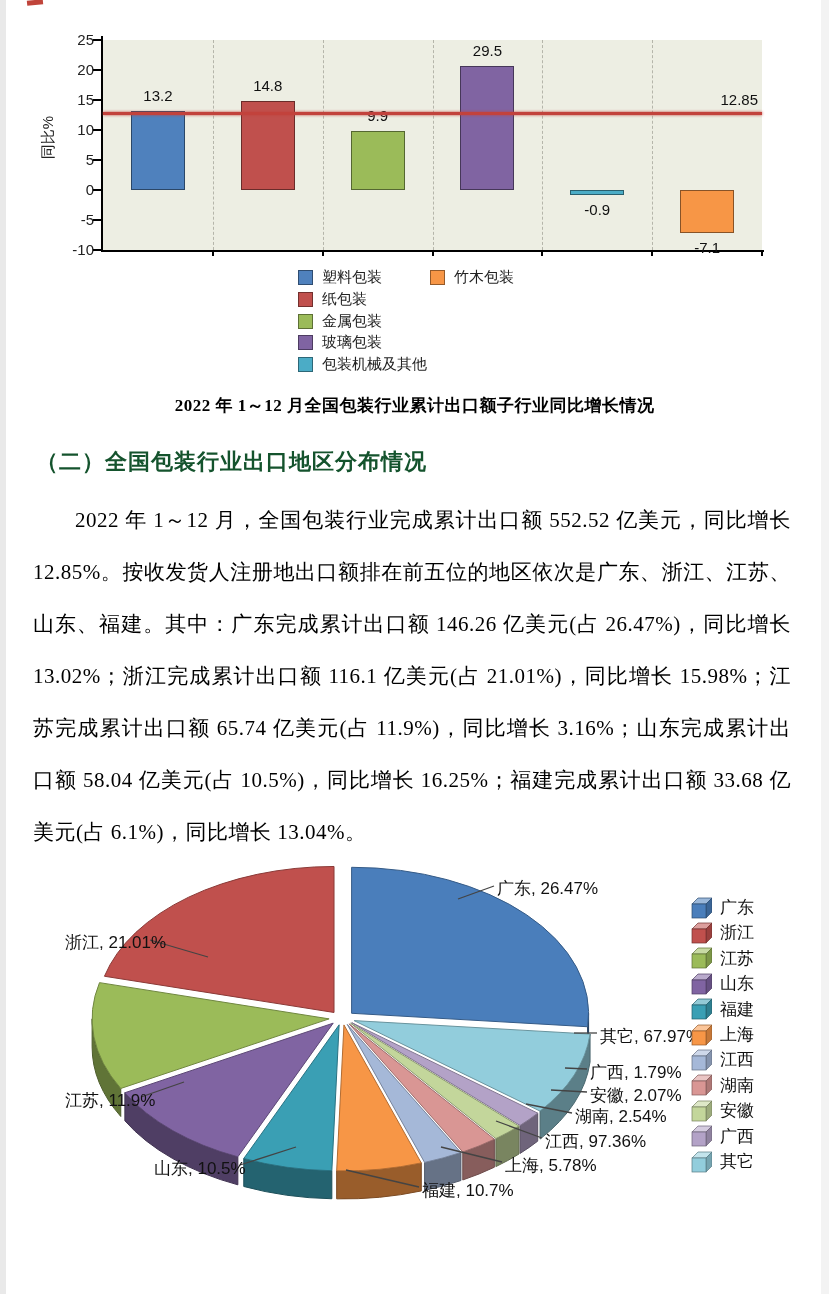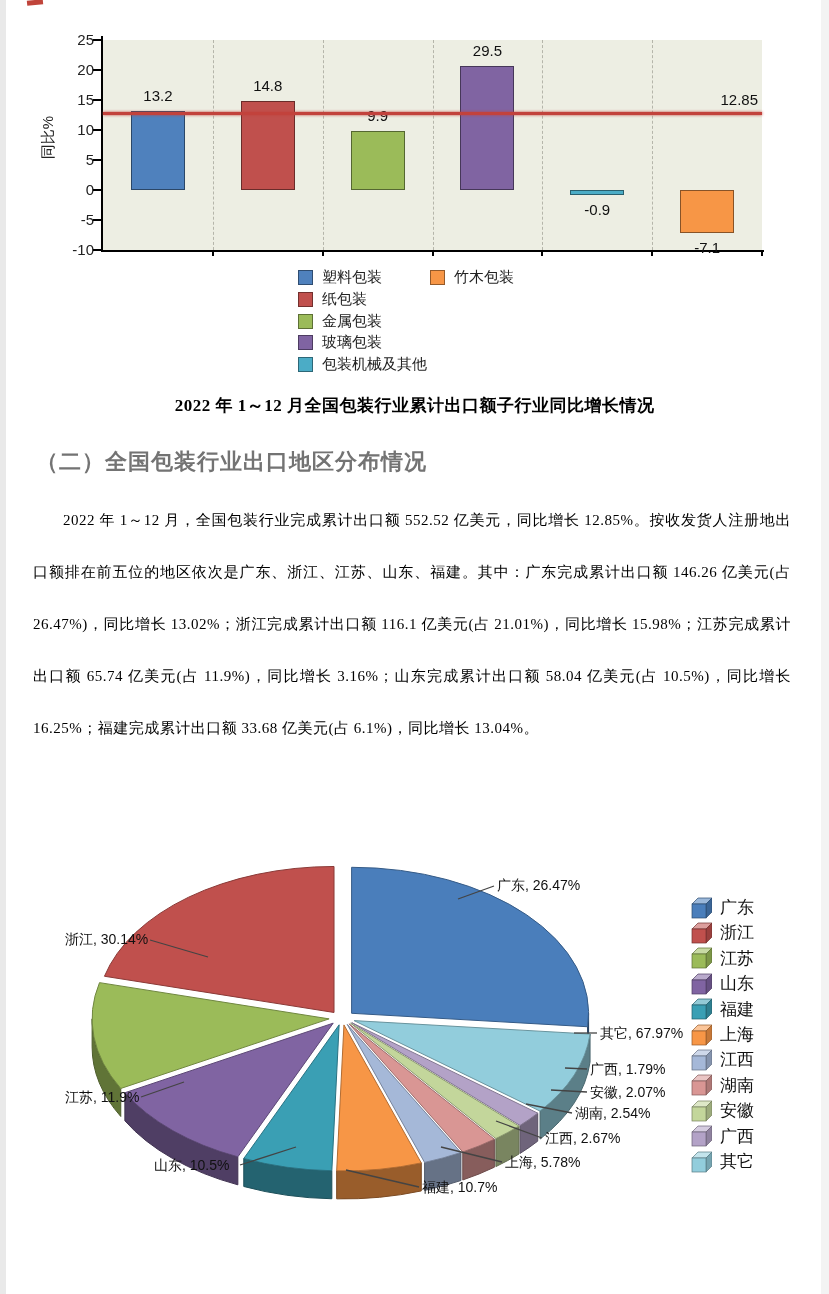--- a/index.html
+++ b/index.html
@@ -3,28 +3,28 @@
 <meta charset="utf-8">
 <style>
   html,body{margin:0;padding:0;background:#ffffff;}
   .page{position:relative;width:829px;height:1294px;background:#fff;overflow:hidden;
         font-family:"Liberation Sans",sans-serif;}
   .edge-left{position:absolute;left:0;top:0;width:6px;height:1294px;background:#e9e9e9;}
   .edge-right{position:absolute;right:0;top:0;width:8px;height:1294px;background:#f3f3f3;}
   .artifact{position:absolute;left:27px;top:0;width:16px;height:5px;background:#c0443a;transform:rotate(-6deg);}
   .caption{position:absolute;left:0;width:829px;text-align:center;font-weight:bold;
            font-size:17px;color:#000;font-family:"Liberation Serif",serif;letter-spacing:.5px;}
-  .section-heading{position:absolute;left:36px;top:447px;font-size:22px;font-weight:bold;color:#737373;
+  .section-heading{position:absolute;left:36px;top:447px;font-size:22px;font-weight:bold;color:#14532d;
            font-family:"Liberation Serif",serif;letter-spacing:1px;}
   .body-para{position:absolute;left:33px;top:494px;width:758px;margin:0;
-           font-family:"Liberation Serif",serif;font-size:15px;line-height:52px;color:#000;
+           font-family:"Liberation Serif",serif;font-size:21px;line-height:52px;color:#000;
            text-align:justify;text-indent:2em;letter-spacing:.5px;}
   #bar-chart,#pie-region{position:absolute;left:0;top:0;width:829px;height:1294px;pointer-events:none;}
   #pie-svg{position:absolute;left:0;top:0;}
-  .pie-label{position:absolute;font-size:14px;color:#111;white-space:nowrap;font-family:"Liberation Sans",sans-serif;}
+  .pie-label{position:absolute;font-size:17px;color:#111;white-space:nowrap;font-family:"Liberation Sans",sans-serif;}
 </style>
 </head>
 <body>
 
 <div class="page" id="page">
   <div class="edge-left"></div>
   <div class="edge-right"></div>
   <div class="artifact"></div>
 
   <div id="bar-chart">
@@ -126,26 +126,26 @@
         <line x1="419" y1="1187" x2="346" y2="1170" stroke="#444" stroke-width="1.3"></line>
         <line x1="240" y1="1165" x2="296" y2="1147" stroke="#444" stroke-width="1.3"></line>
         <line x1="141" y1="1097" x2="184" y2="1082" stroke="#444" stroke-width="1.3"></line>
         <line x1="150" y1="940" x2="208" y2="957" stroke="#444" stroke-width="1.3"></line>
       </svg>
   <div class="pie-label" style="position: absolute; left: 497px; top: 877px;">广东, 26.47%</div>
       <div class="pie-label" style="position: absolute; left: 600px; top: 1025px;">其它, 67.97%</div>
       <div class="pie-label" style="position: absolute; left: 590px; top: 1061px;">广西, 1.79%</div>
       <div class="pie-label" style="position: absolute; left: 590px; top: 1084px;">安徽, 2.07%</div>
       <div class="pie-label" style="position: absolute; left: 575px; top: 1105px;">湖南, 2.54%</div>
-      <div class="pie-label" style="position: absolute; left: 545px; top: 1130px;">江西, 2.67%</div>
+      <div class="pie-label" style="position: absolute; left: 545px; top: 1130px;">江西, 97.36%</div>
       <div class="pie-label" style="position: absolute; left: 505px; top: 1154px;">上海, 5.78%</div>
       <div class="pie-label" style="position: absolute; left: 422px; top: 1179px;">福建, 10.7%</div>
       <div class="pie-label" style="position: absolute; left: 154px; top: 1157px;">山东, 10.5%</div>
       <div class="pie-label" style="position: absolute; left: 65px; top: 1089px;">江苏, 11.9%</div>
-      <div class="pie-label" style="position: absolute; left: 65px; top: 931px;">浙江, 30.14%</div>
+      <div class="pie-label" style="position: absolute; left: 65px; top: 931px;">浙江, 21.01%</div>
       <div style="position: absolute; left: 690px; top: 896px; height: 22px; white-space: nowrap;"><span style="position: static; display: inline-block; vertical-align: middle; width: 22px; height: 22px;"><svg width="22" height="22" xmlns="http://www.w3.org/2000/svg">
             <polygon points="2,7 8,1 22,1 16,7" fill="rgb(155,184,218)" stroke="rgb(44,76,112)" stroke-width="0.7"></polygon>
             <polygon points="16,7 22,1 22,15 16,21" fill="rgb(59,101,150)" stroke="rgb(44,76,112)" stroke-width="0.7"></polygon>
             <rect x="2" y="7" width="14" height="14" fill="#4a7ebb" stroke="rgb(44,76,112)" stroke-width="0.7"></rect>
           </svg></span><span style="position: static; display: inline-block; vertical-align: middle; margin-left: 8px; font: 17px &quot;Liberation Sans&quot;, sans-serif; color: rgb(17, 17, 17);">广东</span></div>
       <div style="position: absolute; left: 690px; top: 921.4px; height: 22px; white-space: nowrap;"><span style="position: static; display: inline-block; vertical-align: middle; width: 22px; height: 22px;"><svg width="22" height="22" xmlns="http://www.w3.org/2000/svg">
             <polygon points="2,7 8,1 22,1 16,7" fill="rgb(220,159,157)" stroke="rgb(115,48,46)" stroke-width="0.7"></polygon>
             <polygon points="16,7 22,1 22,15 16,21" fill="rgb(154,64,62)" stroke="rgb(115,48,46)" stroke-width="0.7"></polygon>
             <rect x="2" y="7" width="14" height="14" fill="#c0504d" stroke="rgb(115,48,46)" stroke-width="0.7"></rect>
           </svg></span><span style="position: static; display: inline-block; vertical-align: middle; margin-left: 8px; font: 17px &quot;Liberation Sans&quot;, sans-serif; color: rgb(17, 17, 17);">浙江</span></div>

